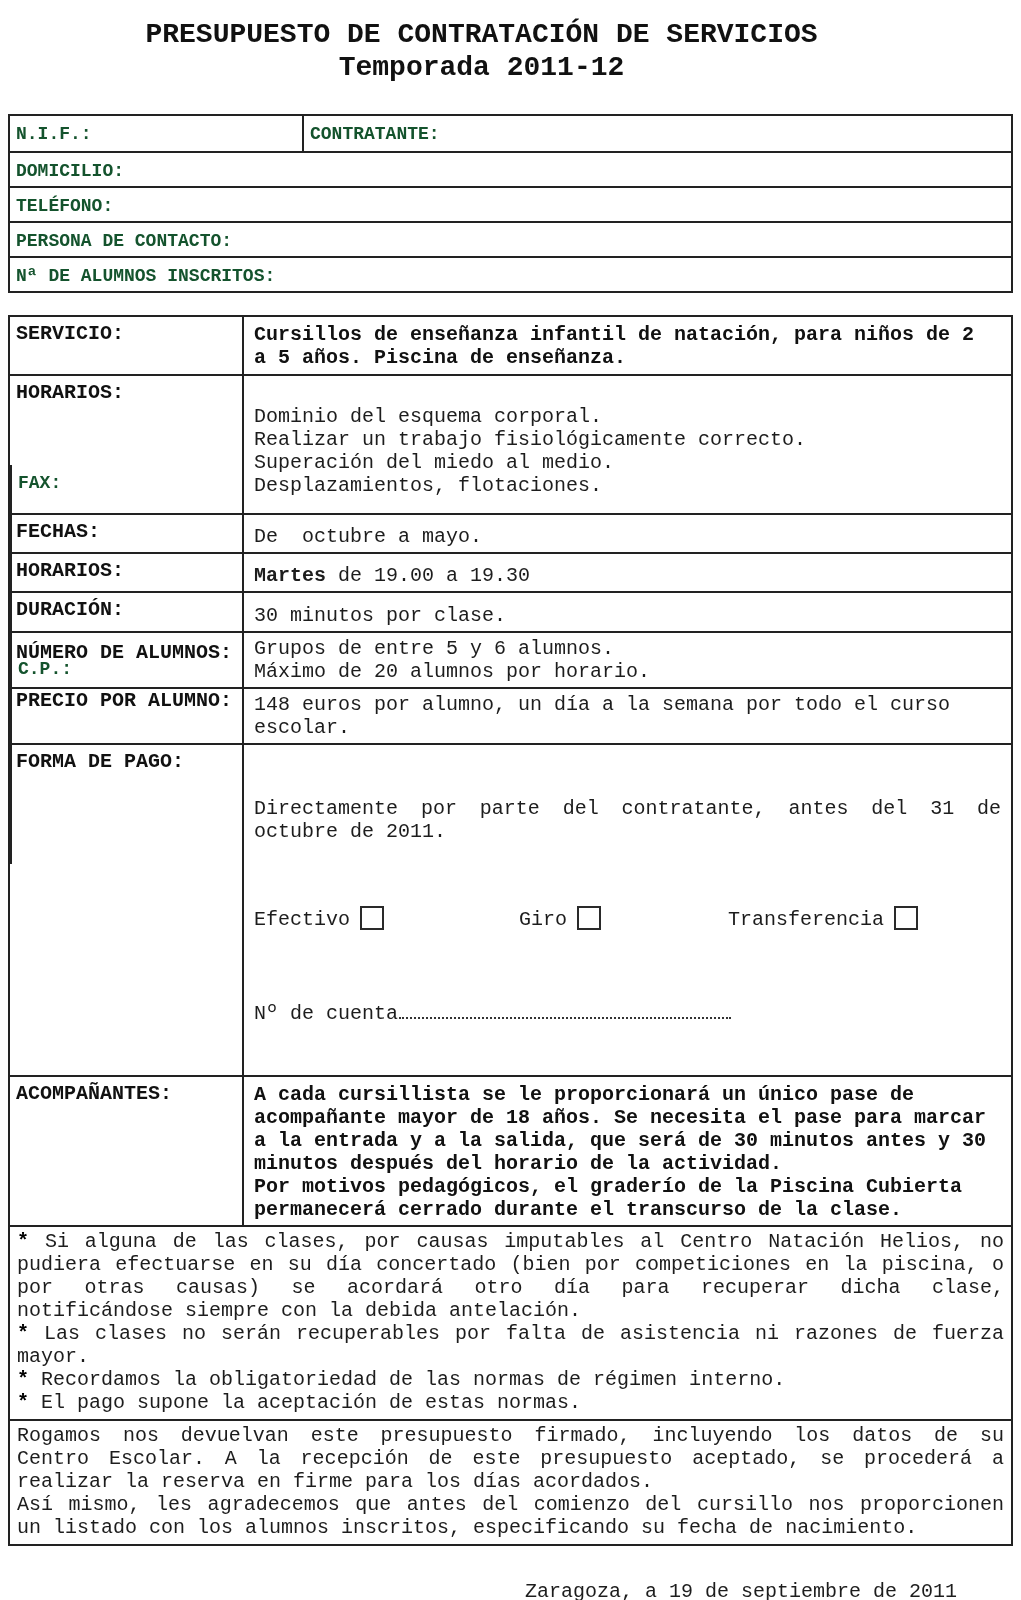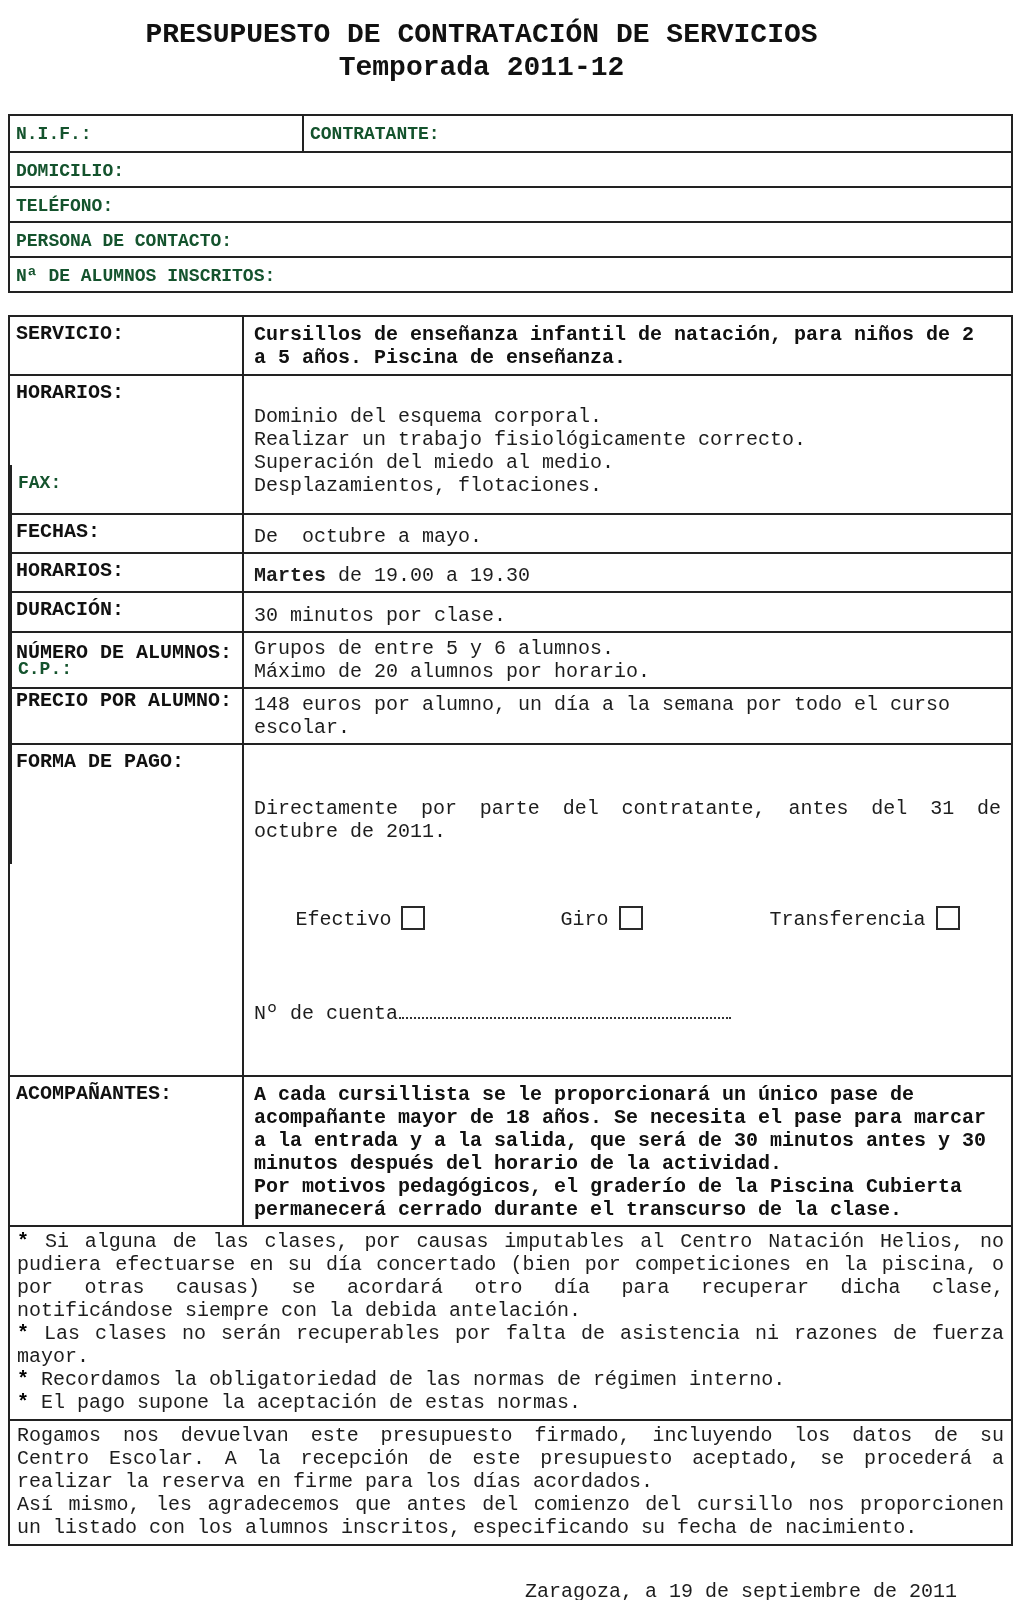--- a/index.html
+++ b/index.html
@@ -58,21 +58,21 @@
   .ccell.gap-top{padding-top:29px;}
   .fwcell{
     flex:1;box-sizing:border-box;
     padding:3px 7px 5px 7px;
   }
   .jline{white-space:pre-wrap;}
   .jline.just{text-align:justify;text-align-last:justify;white-space:normal;}
   .jline b{color:#000;}
   
   .fp-para{margin:0;}
-  .fp-opts{margin-top:17px;white-space:nowrap;text-align:center;}
+  .fp-opts{margin-top:17px;white-space:nowrap;}
   .opt-giro{margin-left:123px;}
   .opt-transf{margin-left:115px;}
   .box{
     display:inline-block;width:24px;height:24px;
     box-sizing:border-box;border:2px solid #2a2a2a;
     vertical-align:-5px;margin-left:10px;background:#fff;
   }
   .fp-cuenta{margin-top:23px;white-space:nowrap;}
   .dots{
     display:inline-block;width:332px;height:17px;

